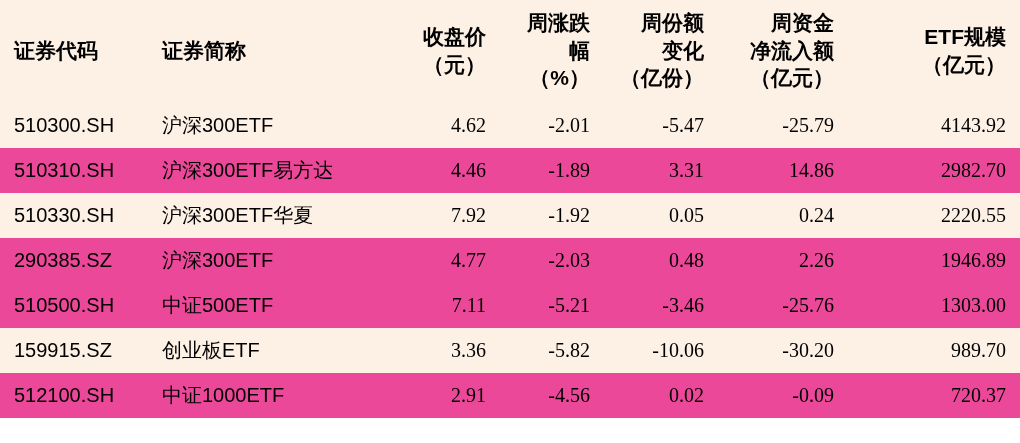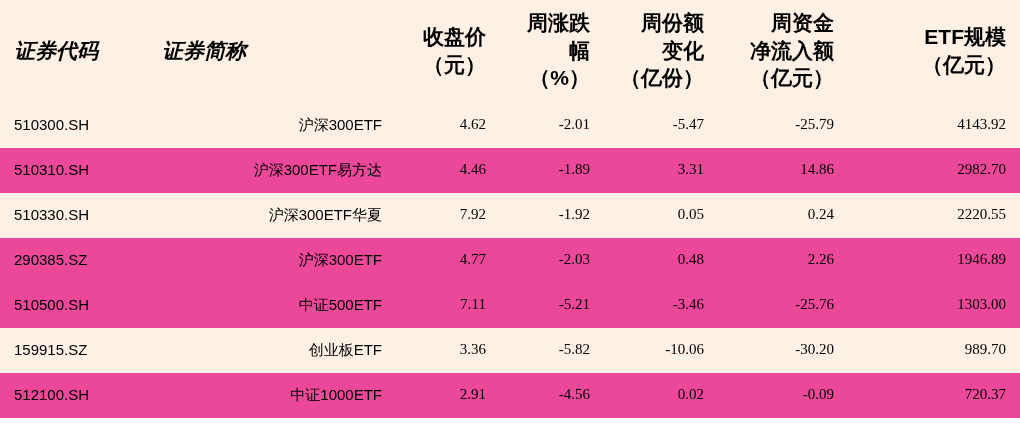--- a/index.html
+++ b/index.html
@@ -31,51 +31,50 @@
     font-size: 21px;
     font-weight: bold;
     color: #000000;
     padding: 9px 14px 11px 14px;
     line-height: 1.32;
     vertical-align: middle;
     border: none;
   }
   thead th.left {
     text-align: left;
-    font-style: italic;
   }
   thead th.right {
     text-align: right;
   }
   thead tr {
     height: 100px;
   }
 
   tbody td {
-    font-size: 15px;
+    font-size: 20px;
     color: #000000;
     padding: 5px 14px 6px 14px;
     line-height: 1.3;
     height: 34px;
     border: none;
     white-space: nowrap;
     overflow: hidden;
   }
   tbody tr.odd td {
     background: #fdf0e5;
   }
   tbody tr.even td {
     background: #ec4899;
   }
   tbody td.code {
     text-align: left;
     letter-spacing: 0px;
   }
   tbody td.name {
-    text-align: right;
+    text-align: left;
   }
   tbody td.num {
     text-align: right;
     font-family: Liberation Serif, serif;
   }
   .hdr-line { display: block; }
 </style>
 </head>
 <body>
 

